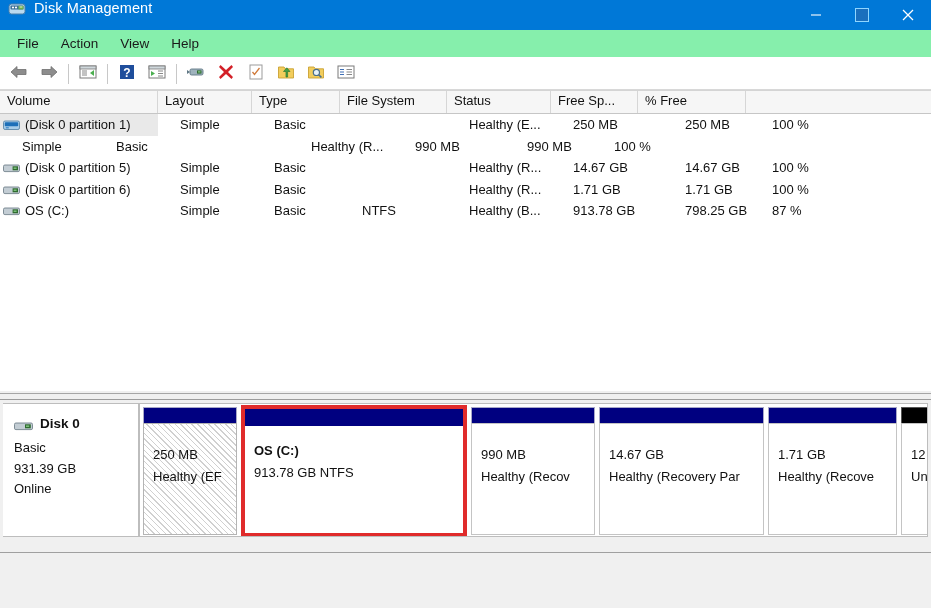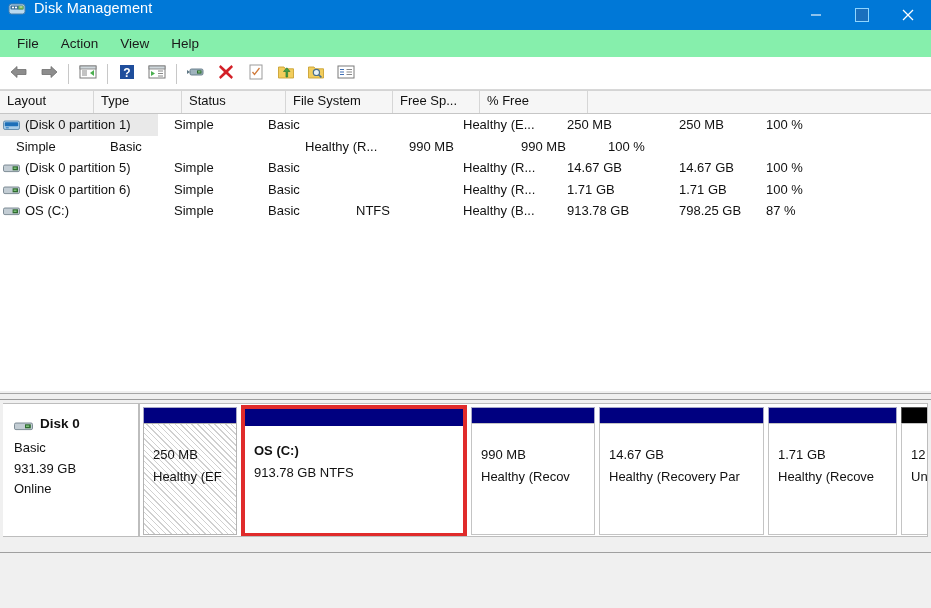--- a/index.html
+++ b/index.html
@@ -112,21 +112,21 @@
   }
   .row {
     display: flex;
     height: 21.5px;
     align-items: center;
   }
   .row.selected .cell.vol { background: #e9e9e9; }
   .cell {
     font-size: 13px;
     color: #111;
-    padding-left: 16px;
+    padding-left: 22px;
     white-space: nowrap;
     overflow: hidden;
     display: flex;
     align-items: center;
     height: 100%;
   }
   .cell.vol { padding-left: 3px; }
   .drive-ico {
     width: 17px; height: 11px;
     margin-right: 5px;
@@ -415,24 +415,25 @@
         <line x1="10.5" y1="11.5" x2="16" y2="11.5" stroke="#7a7a7a" stroke-width="0.9"></line>
       </svg>
     </span>
   </div>
 
 </div>
 
 <div class="list-pane">
 
   <div class="list-header">
+    <div class="hcell" style="width:158px">Volume</div>
     <div class="hcell" style="width:94px">Layout</div>
     <div class="hcell" style="width:88px">Type</div>
+    <div class="hcell" style="width:107px">File System</div>
     <div class="hcell" style="width:104px">Status</div>
-    <div class="hcell" style="width:107px">File System</div>
     <div class="hcell" style="width:87px">Free Sp...</div>
     <div class="hcell" style="width:108px">% Free</div>
     <div class="hcell" style="width:73px;border-right:none"></div>
   </div>
 
   <div class="row selected">
     <div class="cell vol" style="width:158px">
       <span class="drive-ico">
         <svg width="17" height="11" viewBox="0 0 17 11">
           <rect x="0.5" y="1" width="16" height="8.5" rx="1.6" fill="#a9cde8" stroke="#5b87a8" stroke-width="0.9"></rect>

